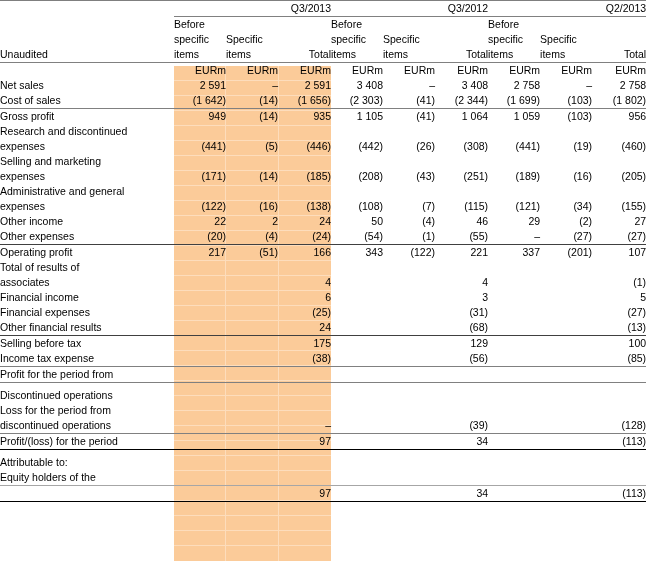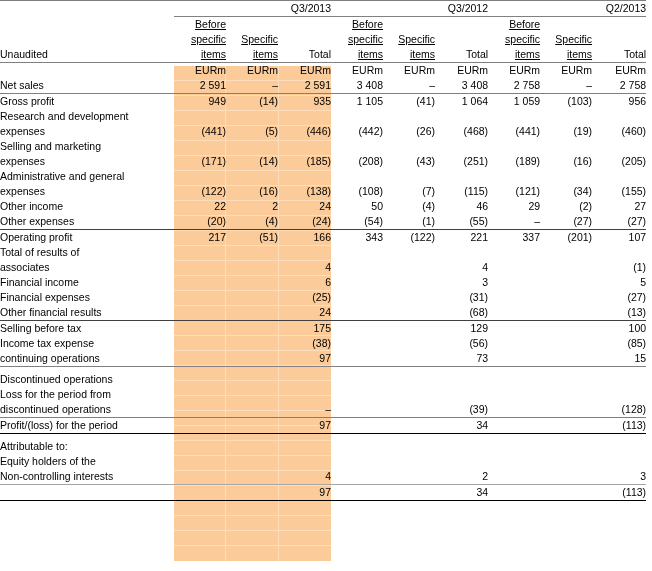--- a/index.html
+++ b/index.html
@@ -61,21 +61,21 @@
     line-height: 15px;
     height: 15px;
     background: transparent;
   }
 
   .c-label   { width: 174px; text-align: left;  padding-left: 30px; box-sizing: border-box; }
   .c-num     { width: 52px;  text-align: right; padding-right: 6px; box-sizing: border-box; }
   .c-tot     { width: 53px;  text-align: right; padding-right: 8px; box-sizing: border-box; font-weight: bold; }
 
   .bold   { font-weight: bold; }
-  .hdr    { text-align: right; padding-right: 6px; text-decoration: underline; }
+  .hdr    { padding-right: 6px; }
   .hdr-t  { text-align: right; padding-right: 8px; font-weight: bold; }
 
   .grp-hdr {
     text-align: right;
     font-weight: bold;
     font-size: 10.5px;
     padding-right: 8px;
   }
 
   
@@ -210,46 +210,58 @@
         <td class="c-num bold">–</td>
         <td class="c-tot">2 591</td>
         <td class="c-num bold">3 408</td>
         <td class="c-num bold">–</td>
         <td class="c-tot">3 408</td>
         <td class="c-num bold">2 758</td>
         <td class="c-num bold">–</td>
         <td class="c-tot">2 758</td>
       </tr>
 
+      <tr>
+        <td class="c-label">Cost of sales</td>
+        <td class="c-num">(1 642)</td>
+        <td class="c-num">(14)</td>
+        <td class="c-tot">(1 656)</td>
+        <td class="c-num">(2 303)</td>
+        <td class="c-num">(41)</td>
+        <td class="c-tot">(2 344)</td>
+        <td class="c-num">(1 699)</td>
+        <td class="c-num">(103)</td>
+        <td class="c-tot">(1 802)</td>
+      </tr>
 
       <tr>
         <td class="c-label bold rule-mid">Gross profit</td>
         <td class="c-num rule-mid">949</td>
         <td class="c-num rule-mid">(14)</td>
         <td class="c-tot rule-mid">935</td>
         <td class="c-num rule-mid">1 105</td>
         <td class="c-num rule-mid">(41)</td>
         <td class="c-tot rule-mid">1 064</td>
         <td class="c-num rule-mid">1 059</td>
         <td class="c-num rule-mid">(103)</td>
         <td class="c-tot rule-mid">956</td>
       </tr>
 
       <tr>
-        <td class="c-label">Research and development</td>
+        <td class="c-label">Research and discontinued</td>
         <td colspan="9"></td>
       </tr>
       <tr>
         <td class="c-label">expenses</td>
         <td class="c-num">(441)</td>
         <td class="c-num">(5)</td>
         <td class="c-tot">(446)</td>
         <td class="c-num">(442)</td>
         <td class="c-num">(26)</td>
-        <td class="c-tot">(468)</td>
+        <td class="c-tot">(308)</td>
         <td class="c-num">(441)</td>
         <td class="c-num">(19)</td>
         <td class="c-tot">(460)</td>
       </tr>
 
       <tr>
         <td class="c-label">Selling and marketing</td>
         <td colspan="9"></td>
       </tr>
       <tr>
@@ -397,30 +409,22 @@
         <td class="c-tot">(38)</td>
         <td class="c-num"></td>
         <td class="c-num"></td>
         <td class="c-tot">(56)</td>
         <td class="c-num"></td>
         <td class="c-num"></td>
         <td class="c-tot">(85)</td>
       </tr>
 
       <tr>
-        <td class="c-label bold">continuing operations</td>
-        <td class="c-num"></td>
-        <td class="c-num"></td>
-        <td class="c-tot">97</td>
-        <td class="c-num"></td>
-        <td class="c-num"></td>
-        <td class="c-tot">73</td>
-        <td class="c-num"></td>
-        <td class="c-num"></td>
-        <td class="c-tot">15</td>
+        <td class="c-label bold rule-mid">Profit for the period from</td>
+        <td class="rule-mid" colspan="9"></td>
       </tr>
 
       <tr style="height:20px;">
         <td class="c-label bold rule-mid" style="padding-top:5px;">Discontinued operations</td>
         <td class="c-num rule-mid"></td>
         <td class="c-num rule-mid"></td>
         <td class="c-tot rule-mid"></td>
         <td class="c-num rule-mid"></td>
         <td class="c-num rule-mid"></td>
         <td class="c-tot rule-mid"></td>
@@ -470,32 +474,20 @@
         <td class="c-num rule-black"></td>
         <td class="c-num rule-black"></td>
         <td class="c-tot rule-black"></td>
       </tr>
 
       <tr>
         <td class="c-label">Equity holders of the</td>
         <td colspan="9"></td>
       </tr>
 
-      <tr>
-        <td class="c-label">Non-controlling interests</td>
-        <td class="c-num"></td>
-        <td class="c-num"></td>
-        <td class="c-tot">4</td>
-        <td class="c-num"></td>
-        <td class="c-num"></td>
-        <td class="c-tot">2</td>
-        <td class="c-num"></td>
-        <td class="c-num"></td>
-        <td class="c-tot">3</td>
-      </tr>
 
       <tr>
         <td class="c-label rule-thin"></td>
         <td class="c-num rule-thin"></td>
         <td class="c-num rule-thin"></td>
         <td class="c-tot rule-thin">97</td>
         <td class="c-num rule-thin"></td>
         <td class="c-num rule-thin"></td>
         <td class="c-tot rule-thin">34</td>
         <td class="c-num rule-thin"></td>

